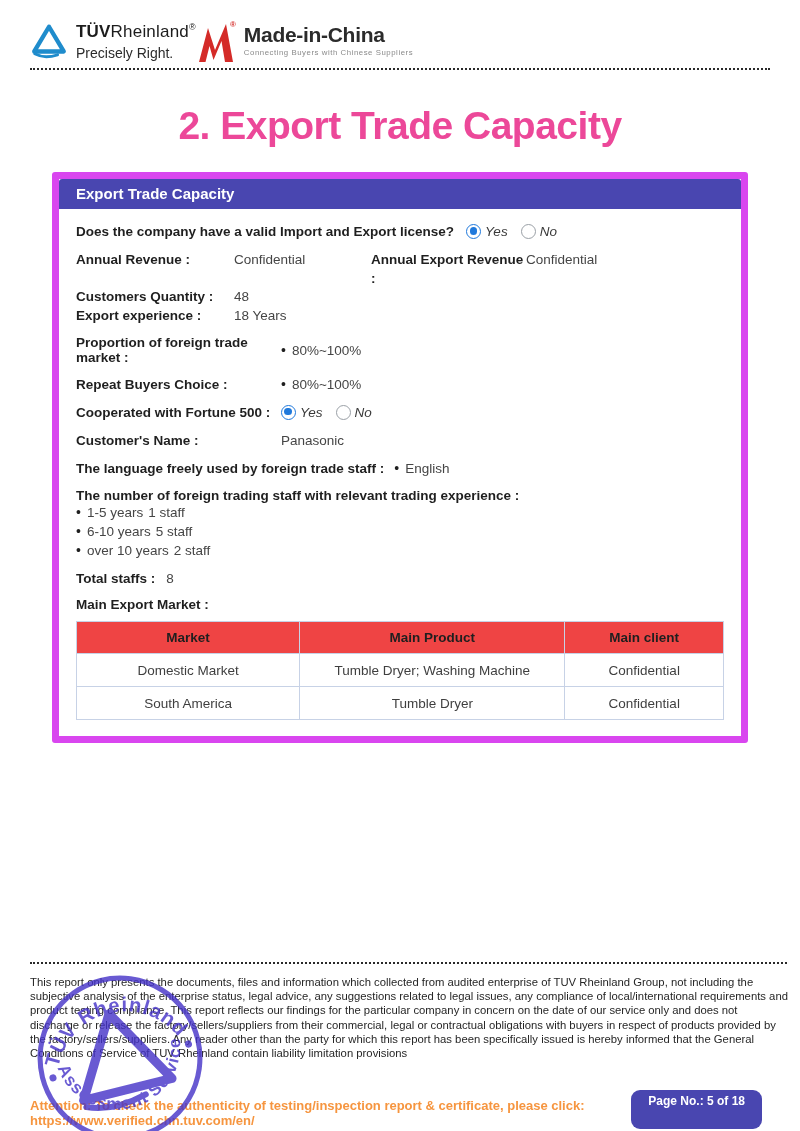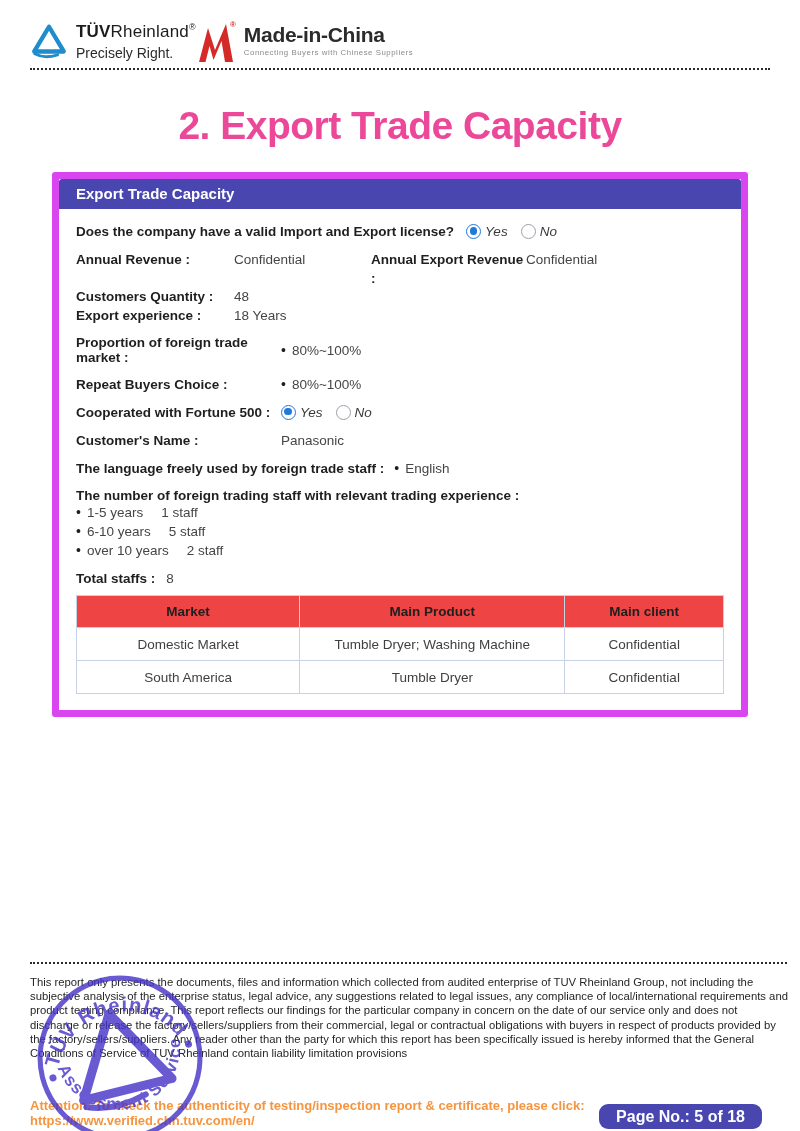--- a/index.html
+++ b/index.html
@@ -59,21 +59,21 @@
   .kv-row .l1 { width: 158px; flex: 0 0 auto; }
 
   .field-row { display: flex; align-items: center; margin-top: 10px; min-height: 18px; }
   .field-row .flabel.wide { width: 205px; flex: 0 0 auto; }
   .bullet::before { content: "•"; color: #1f1f1f; margin-right: 6px; font-size: 14px; }
   .inline-row { display: flex; align-items: center; margin-top: 10px; min-height: 18px; }
   .inline-row .flabel { margin-right: 10px; }
 
   .staff-block { margin-top: 11px; }
   .staff-item { line-height: 18px; color: #454545; }
-  .staff-item .cnt { margin-left: 18px; }
+  .staff-item .cnt { margin-left: 5px; }
 
   .total-row { margin-top: 11px; display: flex; align-items: center; }
   .total-row .flabel { margin-right: 11px; }
   .mem-label { margin-top: 11px; }
 
   table.market { width: 100%; margin-top: 9px; border-collapse: collapse; }
   table.market th, table.market td { border: 1px solid #c7d2e6; text-align: center; }
   table.market th { background: #ef4444; color: #1f1f1f; font-size: 13.5px; font-weight: 700;
     height: 32px; }
   table.market td { color: #3f3f3f; font-size: 13.5px; height: 33px; background: #fff; }
@@ -81,21 +81,21 @@
 
   
   .disclaimer { position: absolute; top: 975px; left: 30px; width: 758px;
     font-size: 11.3px; line-height: 1.26; color: #262626; }
   .attention { position: absolute; top: 1098px; left: 30px; width: 758px;
     font-size: 13px; font-weight: 700; color: #f6953f; }
   .attention a { color: #f6953f; text-decoration: none; }
   .stamp { position: absolute; top: 972px; left: 34px; width: 172px; height: 172px;
     transform: rotate(-14deg); opacity: 0.8; }
   .page-badge { position: absolute; right: 38px; bottom: 2px; background: #4946b0;
-    color: #fff; font-size: 16px; font-weight: 700; padding: 4px 17px 3px; border-radius: 9px; }
+    color: #fff; font-size: 12px; font-weight: 700; padding: 4px 17px 21px; border-radius: 9px; }
 </style>
 </head>
 <body>
 
 <div class="page">
 
   <div class="header">
     <div class="tuv-logo">
       <span>
         <svg width="38" height="38" viewBox="0 0 40 40">
@@ -185,20 +185,21 @@
         <div class="staff-item bullet"><span>1-5 years</span><span class="cnt">1 staff</span></div>
         <div class="staff-item bullet"><span>6-10 years</span><span class="cnt">5 staff</span></div>
         <div class="staff-item bullet"><span>over 10 years</span><span class="cnt">2 staff</span></div>
       </div>
 
       <div class="total-row">
         <span class="flabel">Total staffs :</span>
         <span class="fvalue">8</span>
       </div>
 
+      <div class="flabel mem-label">Main Export Market :</div>
 
       <table class="market">
         <thead>
           <tr>
             <th class="col-market">Market</th>
             <th class="col-product">Main Product</th>
             <th class="col-client">Main client</th>
           </tr>
         </thead>
         <tbody>

